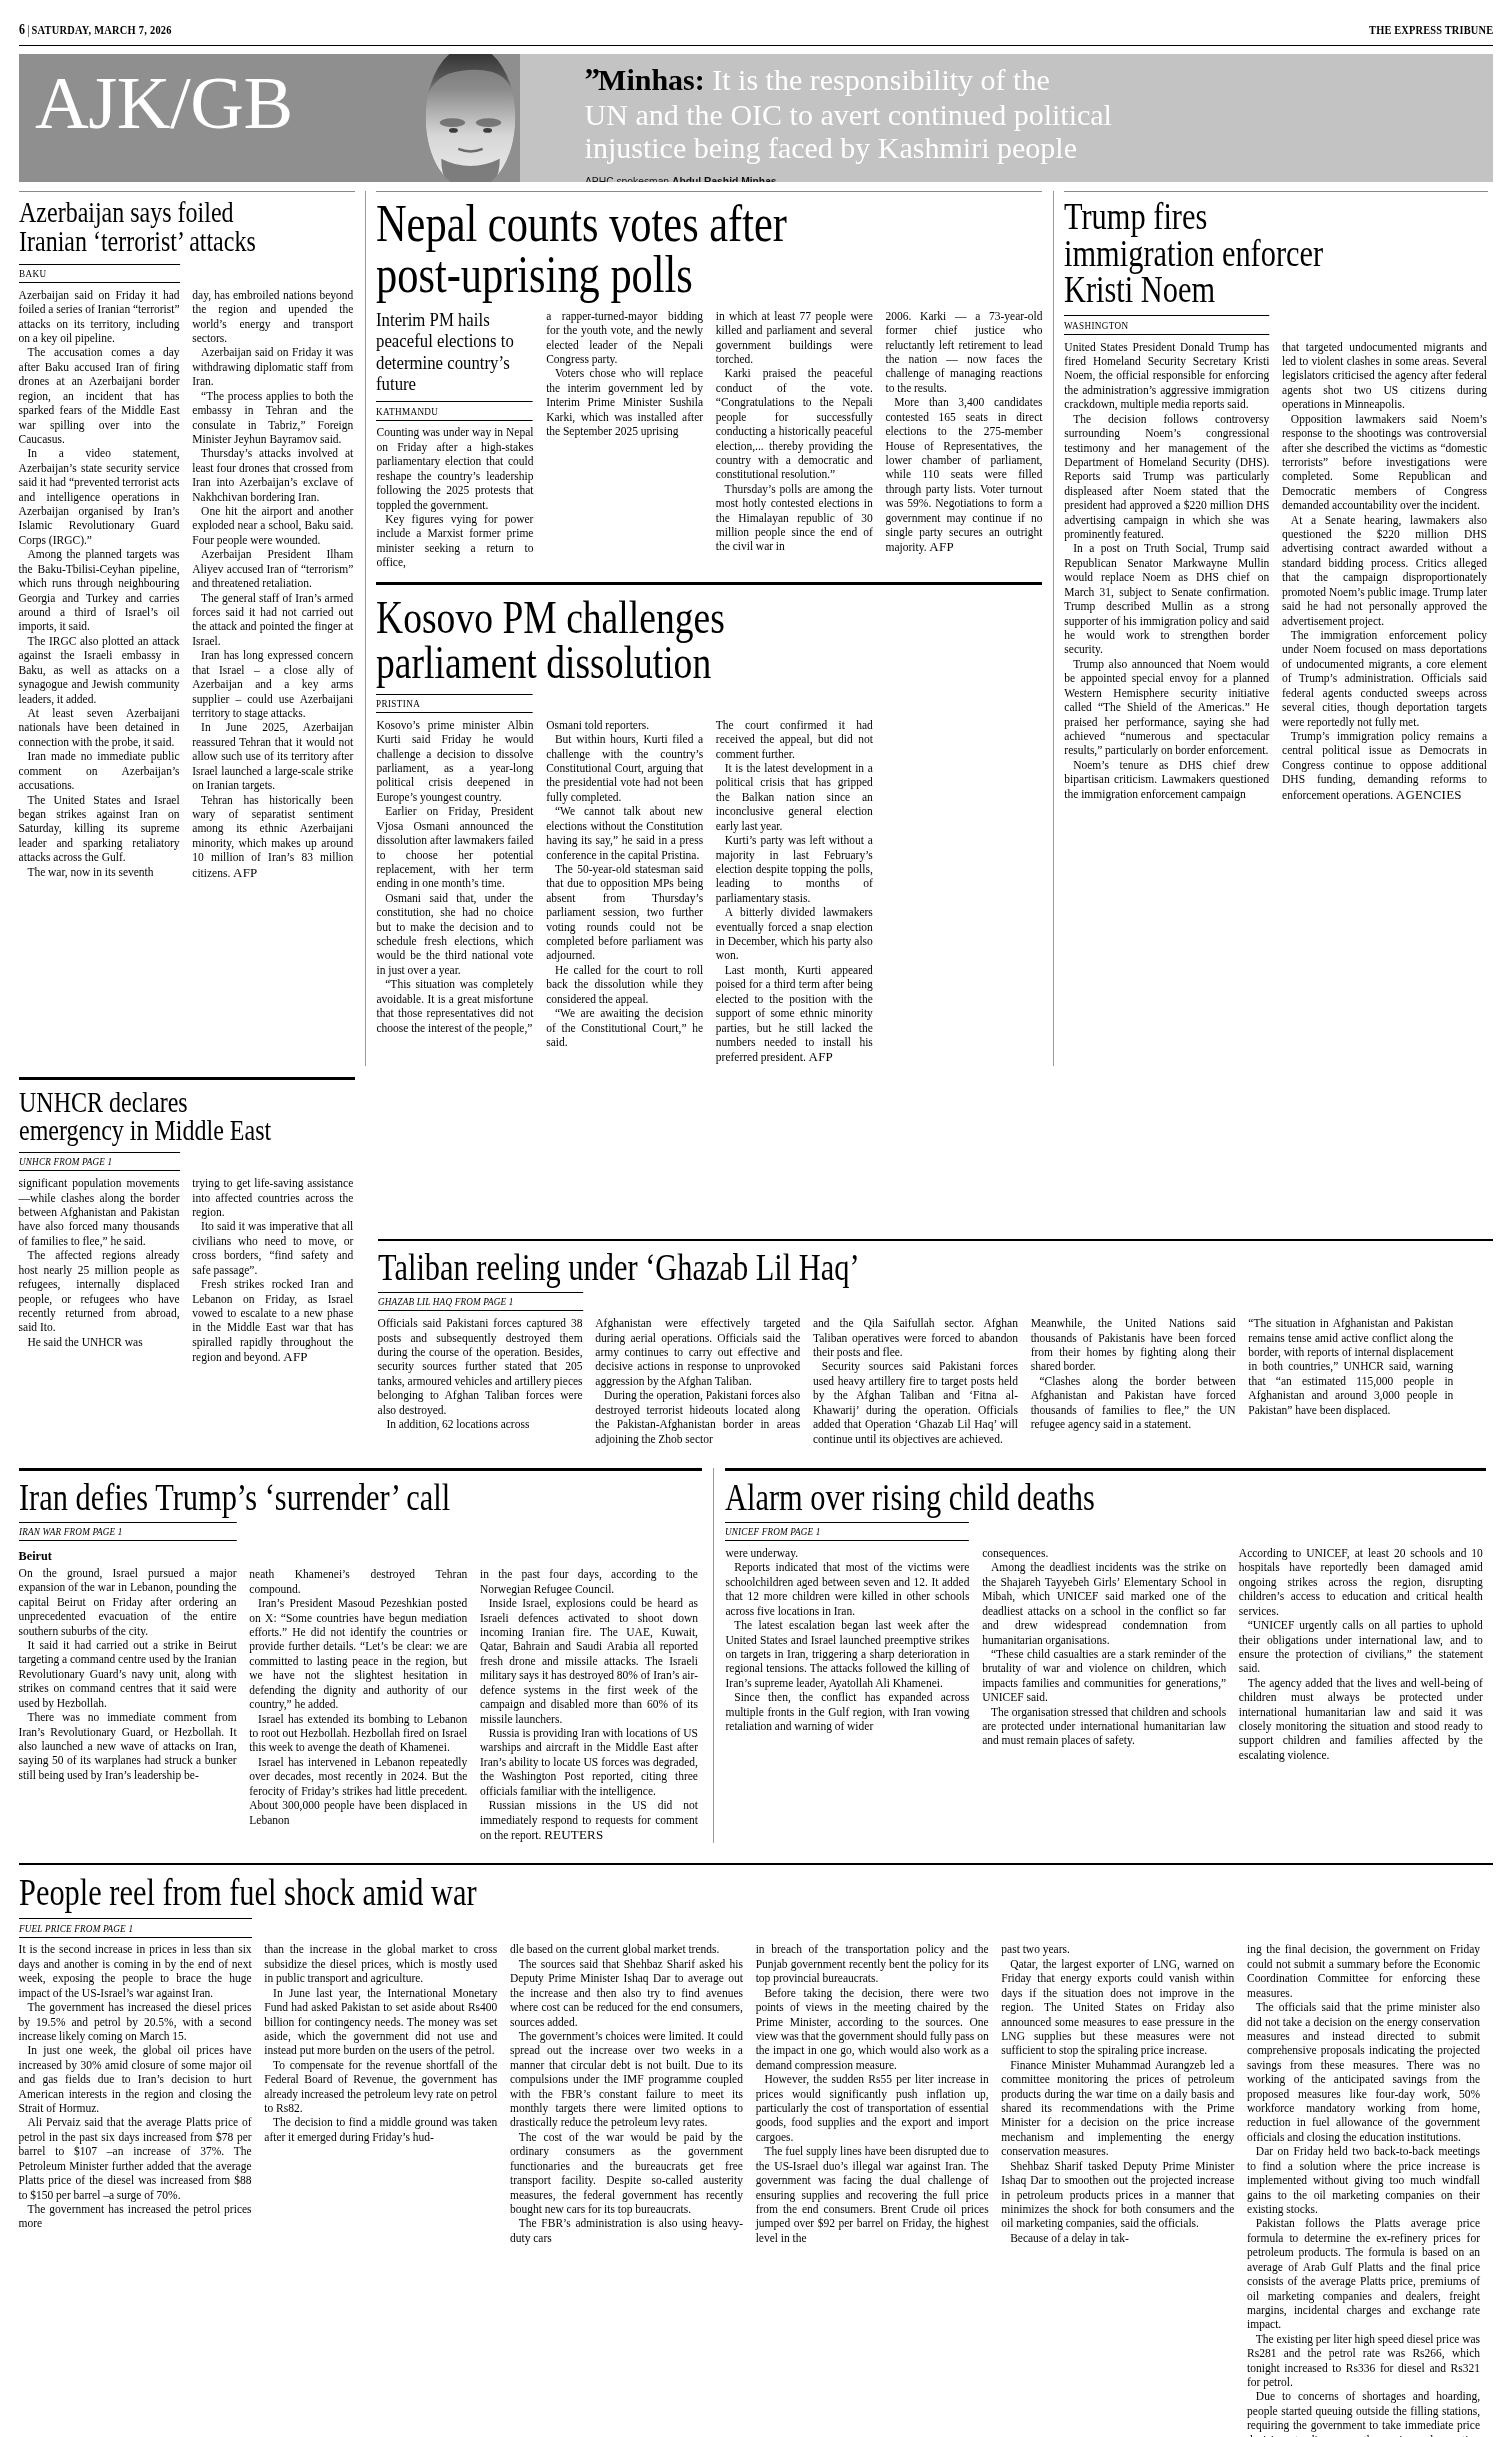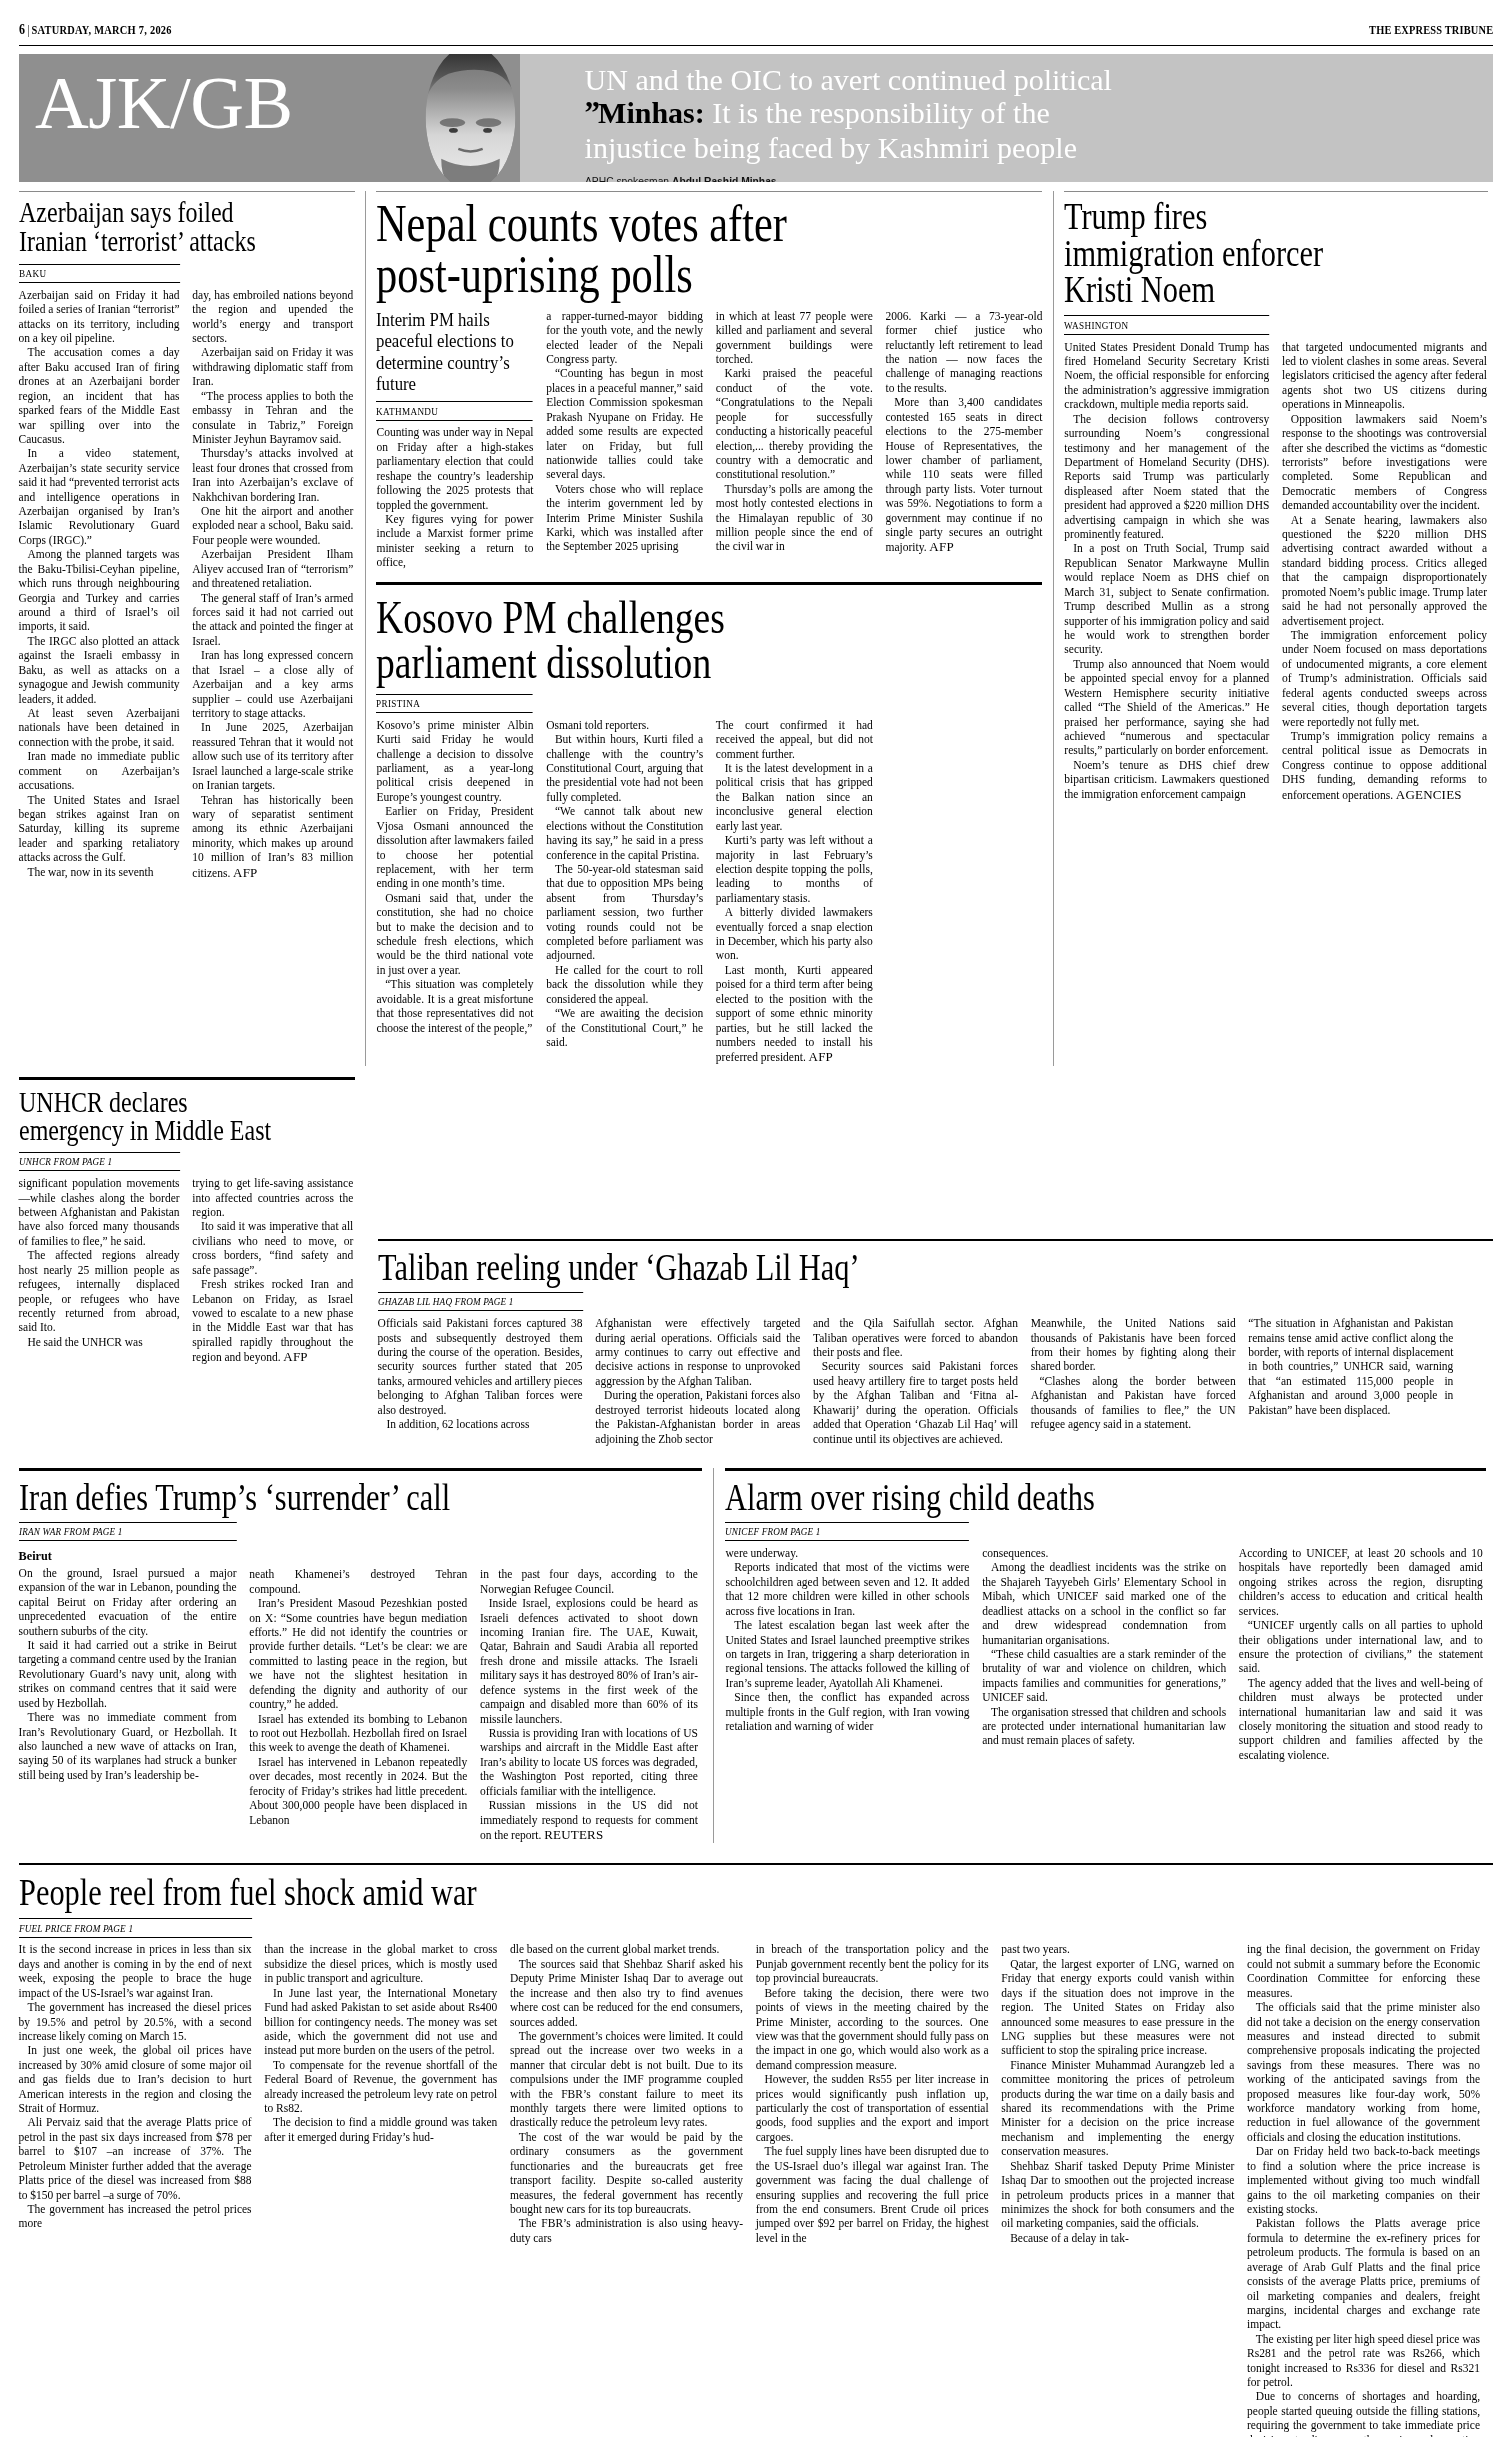--- a/index.html
+++ b/index.html
@@ -169,25 +169,25 @@
           <ellipse cx="202" cy="196" rx="26" ry="9" fill="#5c5c5c" opacity=".75"></ellipse>
           <ellipse cx="130" cy="212" rx="9" ry="5" fill="#3c3c3c"></ellipse>
           <ellipse cx="200" cy="212" rx="9" ry="5" fill="#3c3c3c"></ellipse>
           <path d="M105 270 Q165 300 225 270 Q225 340 165 345 Q105 340 105 270 Z" fill="#6a6a6a" opacity=".85"></path>
           <path d="M140 250 Q165 260 190 250" stroke="#6b6b6b" stroke-width="5" fill="none"></path>
         </g>
       </svg>
     </div>
 
     <div class="quote-wrap">
-      <div class="quote-line">UN and the OIC to avert continued political</div>
       <div class="quote-line">
         <span class="qmark">”</span><span class="who">Minhas:</span>
         <span>It is the responsibility of the</span>
       </div>
+      <div class="quote-line">UN and the OIC to avert continued political</div>
       <div class="quote-line">injustice being faced by Kashmiri people</div>
       <div class="credit">
         <span>APHC spokesman</span>
         <b>Abdul Rashid Minhas</b>
       </div>
     </div>
   </div>
 
   <div class="row" style="margin:8.8px 2px 0 2px;">
 
@@ -245,21 +245,20 @@
             <div class="dateline">KATHMANDU</div>
             <div style="height:4.9px;"></div>
             <div class="body">
               <p class="first">Counting was under way in Nepal on Friday after a high-stakes parliamentary election that could reshape the country’s leadership following the 2025 protests that toppled the government.</p>
               <p>Key figures vying for power include a Marxist former prime minister seeking a return to office,</p>
             </div>
           </div>
           <div style="width:12.7px;"></div>
           <div class="body" style="width:157px; padding-top:0;">
             <p class="first">a rapper-turned-mayor bidding for the youth vote, and the newly elected leader of the Nepali Congress party.</p>
-            <p>“Counting has begun in most places in a peaceful manner,” said Election Commission spokesman Prakash Nyupane on Friday. He added some results are expected later on Friday, but full nationwide tallies could take several days.</p>
             <p>Voters chose who will replace the interim government led by Interim Prime Minister Sushila Karki, which was installed after the September 2025 uprising</p>
           </div>
           <div style="width:12.7px;"></div>
           <div class="body" style="width:157px;">
             <p class="first">in which at least 77 people were killed and parliament and several government buildings were torched.</p>
             <p>Karki praised the peaceful conduct of the vote. “Congratulations to the Nepali people for successfully conducting a historically peaceful election,... thereby providing the country with a democratic and constitutional resolution.”</p>
             <p>Thursday’s polls are among the most hotly contested elections in the Himalayan republic of 30 million people since the end of the civil war in</p>
           </div>
           <div style="width:12.7px;"></div>
           <div class="body" style="width:157px;">

